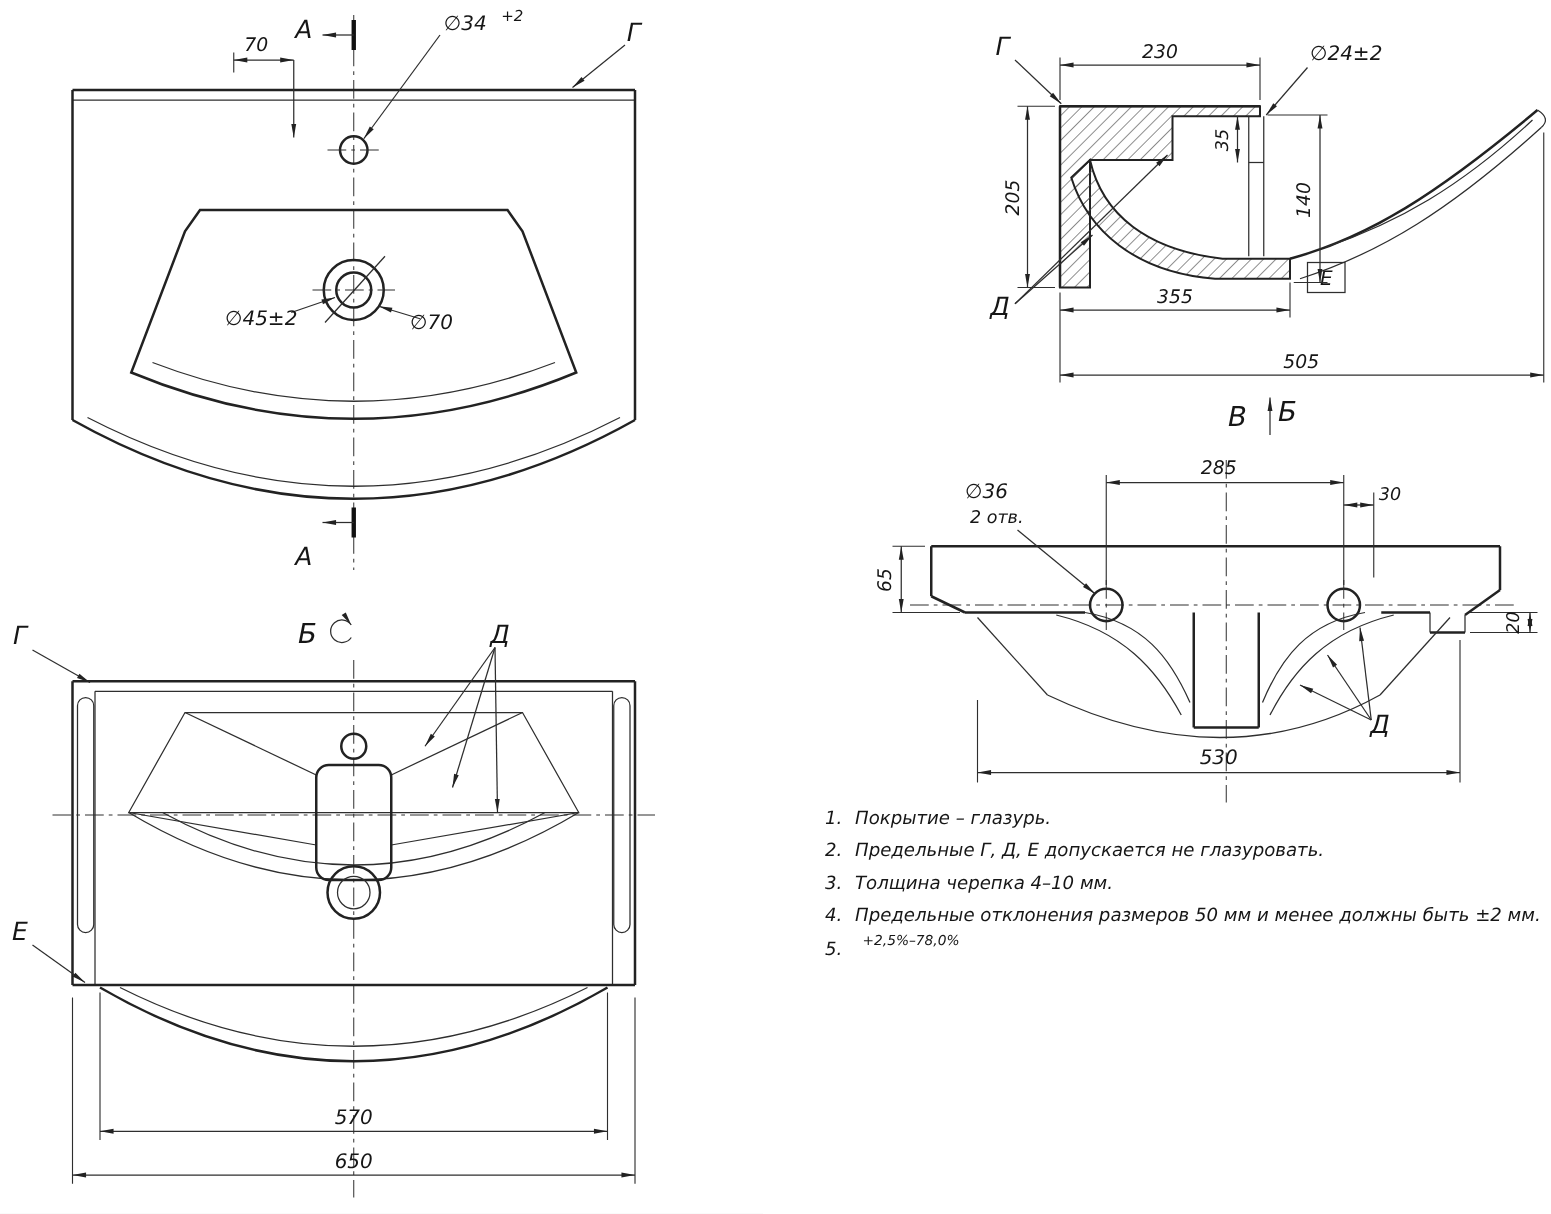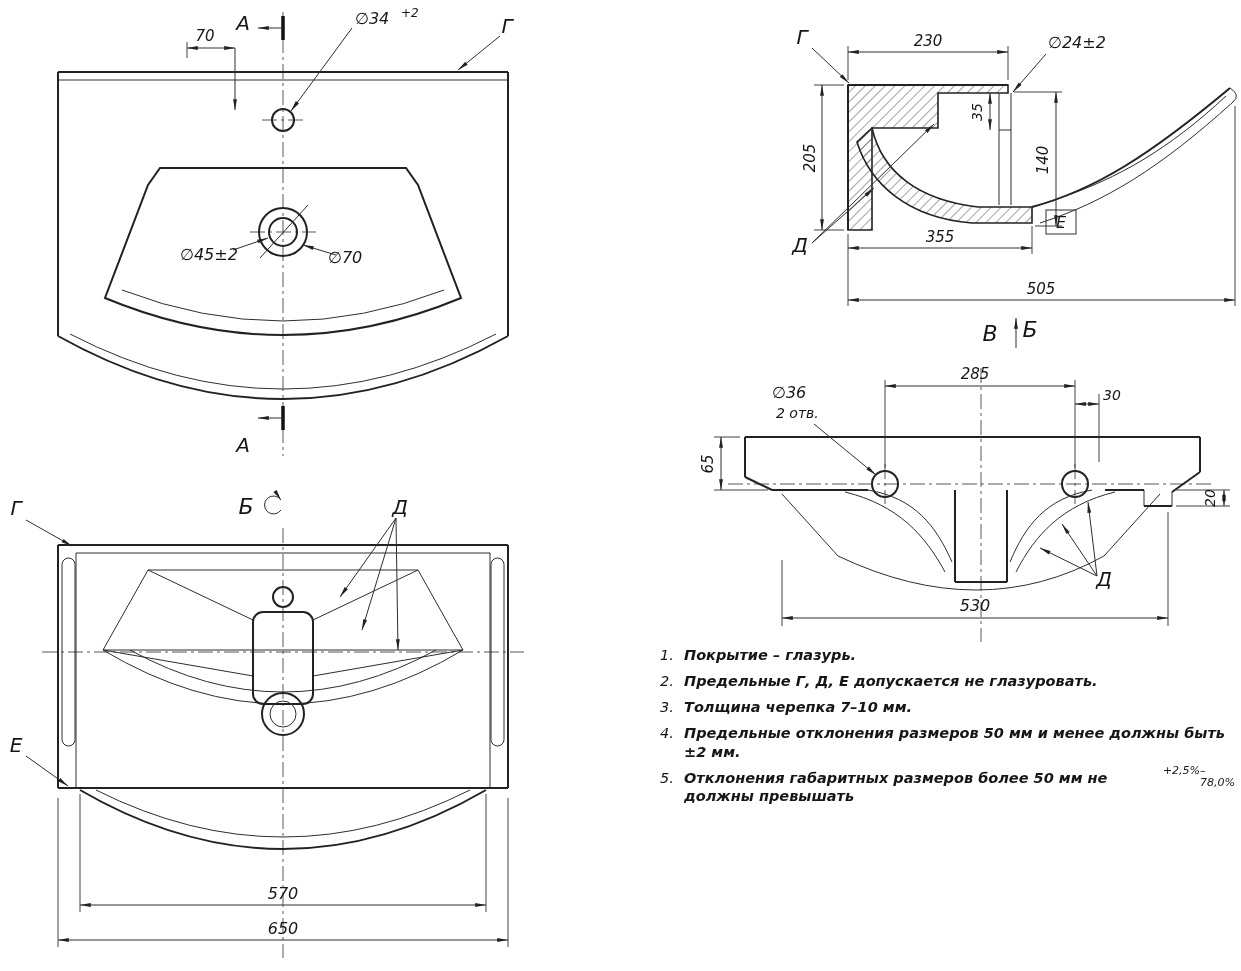--- a/index.html
+++ b/index.html
@@ -13,21 +13,21 @@
   .cl{stroke:#2e2e2e;stroke-width:0.8;fill:none;stroke-dasharray:15 4 3 4}
   .sect{stroke:#111111;stroke-width:3.5;fill:none}
   .outl{stroke:#222222;stroke-width:1.6}
   svg text{font-family:"DejaVu Sans",sans-serif;font-style:italic;fill:#161616}
   .t12{font-size:12px}.t14{font-size:14px}.t15{font-size:15px}.t16{font-size:16px}
   .t19{font-size:20px}.t22{font-size:22px}
   .notes{position:absolute;left:660px;top:646px;width:575px;color:#161616;
          font-style:italic;font-size:14.5px;line-height:1.25;}
   .note-line{display:flex;align-items:flex-start;margin-bottom:8px;}
   .note-num{width:24px;flex:0 0 24px;}
-  .note-text{flex:1 1 auto;font-weight:bold;}
+  .note-text{flex:1 1 auto;}
   .tol-stack{display:inline-flex;flex-direction:row;font-size:11px;line-height:1.15;
              margin-left:6px;margin-top:-4px;}
 </style>
 </head>
 <body>
 
 <div class="sheet">
 <svg width="1241" height="971" viewBox="0 0 1241 971">
   <defs>
     <marker id="arr" viewBox="0 0 12 12" refX="11" refY="6" markerWidth="13" markerHeight="13" markerUnits="userSpaceOnUse" orient="auto-start-reverse">
@@ -331,28 +331,27 @@
     <div class="note-line">
       <span class="note-num">1.</span>
       <span class="note-text">Покрытие – глазурь.</span>
     </div>
     <div class="note-line">
       <span class="note-num">2.</span>
       <span class="note-text">Предельные Г, Д, Е допускается не глазуровать.</span>
     </div>
     <div class="note-line">
       <span class="note-num">3.</span>
-      <span class="note-text">Толщина черепка 7–10 мм.</span>
+      <span class="note-text">Толщина черепка 4–10 мм.</span>
     </div>
     <div class="note-line">
       <span class="note-num">4.</span>
       <span class="note-text">Предельные отклонения размеров 50 мм и менее должны быть ±2  мм.</span>
     </div>
     <div class="note-line">
       <span class="note-num">5.</span>
-      <span class="note-text">Отклонения габаритных размеров более 50 мм не должны превышать</span>
       <span class="tol-stack">
         <span class="tol-top">+2,5%</span>
         <span class="tol-bot">–78,0%</span>
       </span>
     </div>
   </div>
 </div>
 
 </body></html>

